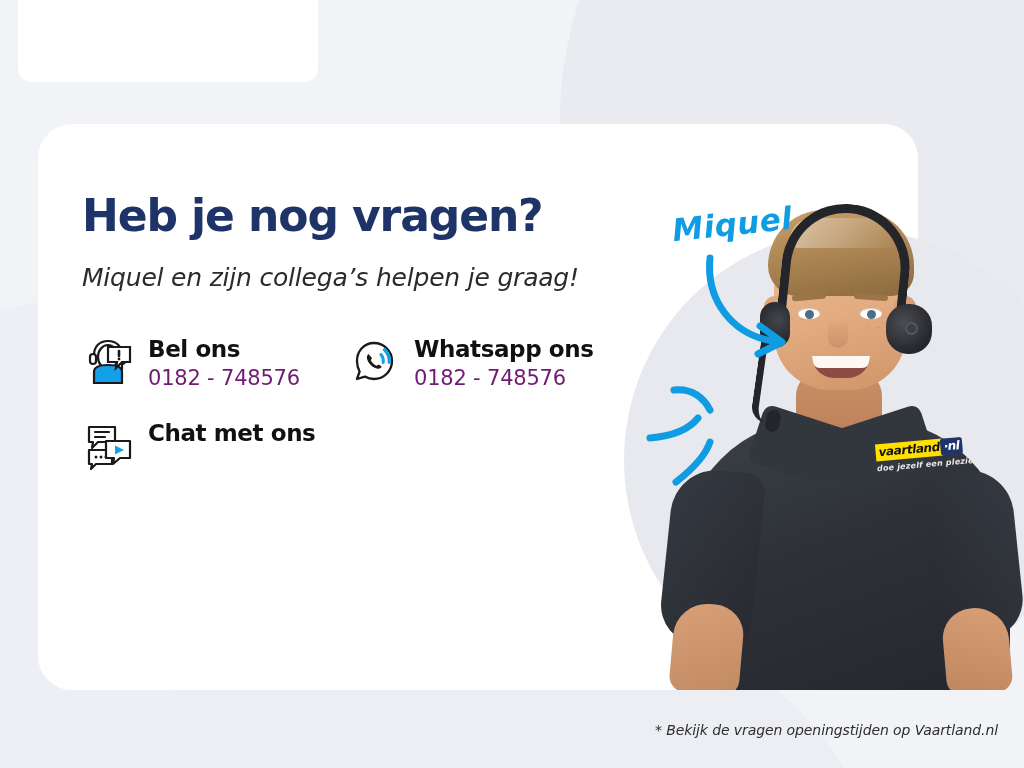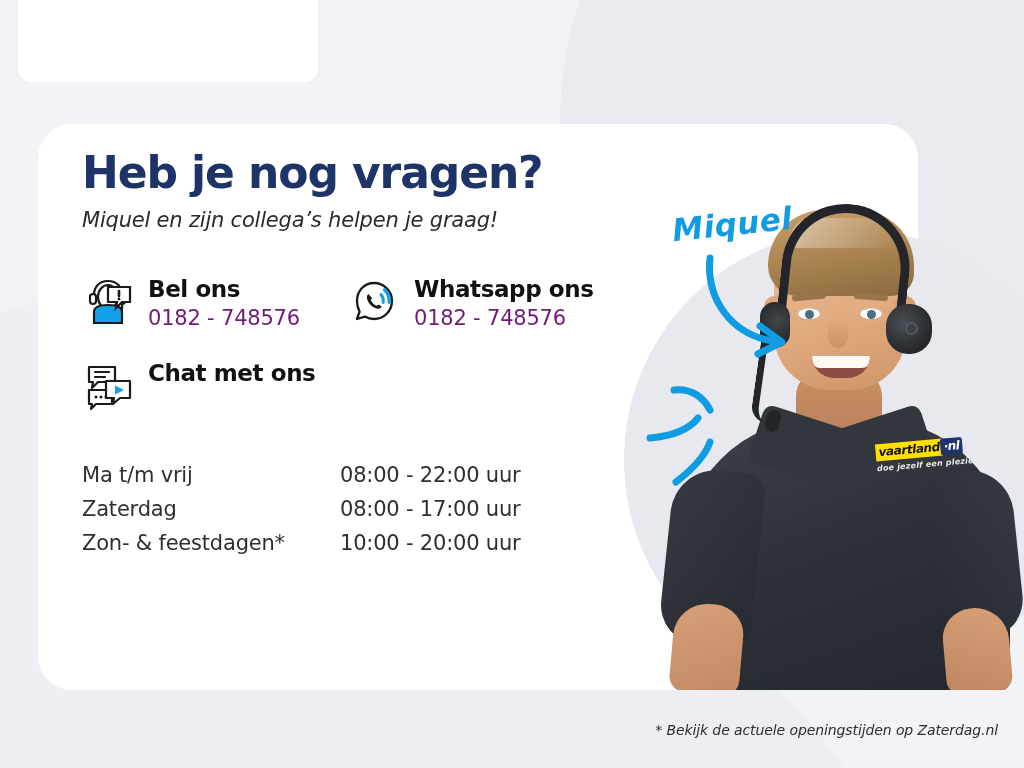--- a/index.html
+++ b/index.html
@@ -301,26 +301,27 @@
   
   .content { position: absolute; left: 82px; top: 150px; z-index: 6; width: 540px; }
 
   .headline {
     color: #1e3468;
     font-family: "DejaVu Sans", sans-serif;
     font-weight: 700;
     font-size: 44px;
     letter-spacing: -1.1px;
     line-height: 1.05;
+    margin-top: 43px;
   }
   .subtitle {
-    margin-top: 12px;
+    margin-top: 24px;
     color: #2b2b2b;
     font-family: "DejaVu Sans", sans-serif;
-    font-size: 21px;
+    font-size: 25px;
     font-style: italic;
     letter-spacing: -0.2px;
   }
 
   .contacts { position: relative; margin-top: 42px; height: 170px; }
   .contact-item { position: absolute; display: flex; align-items: flex-start; gap: 14px; }
   .contact-item.bel       { left: 0px;   top: 0px; justify-content: flex-end; }
   .contact-item.whatsapp  { left: 266px; top: 0px; }
   .contact-item.chat      { left: 0px;   top: 84px; }
 
@@ -503,32 +504,16 @@
           <path d="M33 25.5 L42 30 L33 34.5 Z" fill="#13a0e8"></path>
         </svg>
       </span>
       <span class="contact-text">
         <span class="contact-title">Chat met ons</span>
       </span>
     </div>
 
   </div>
 
-  <table class="hours-table">
-    <tbody>
-      <tr>
-        <td class="day">Ma t/m vrij</td>
-        <td class="time">08:00 - 22:00 uur</td>
-      </tr>
-      <tr>
-        <td class="day">Zaterdag</td>
-        <td class="time">08:00 - 17:00 uur</td>
-      </tr>
-      <tr>
-        <td class="day">Zon- &amp; feestdagen*</td>
-        <td class="time">10:00 - 20:00 uur</td>
-      </tr>
-    </tbody>
-  </table>
 
 </div>
 
-<div class="footnote">* Bekijk de actuele openingstijden op Zaterdag.nl</div>
+<div class="footnote">* Bekijk de vragen openingstijden op Vaartland.nl</div>
 
 </body></html>

